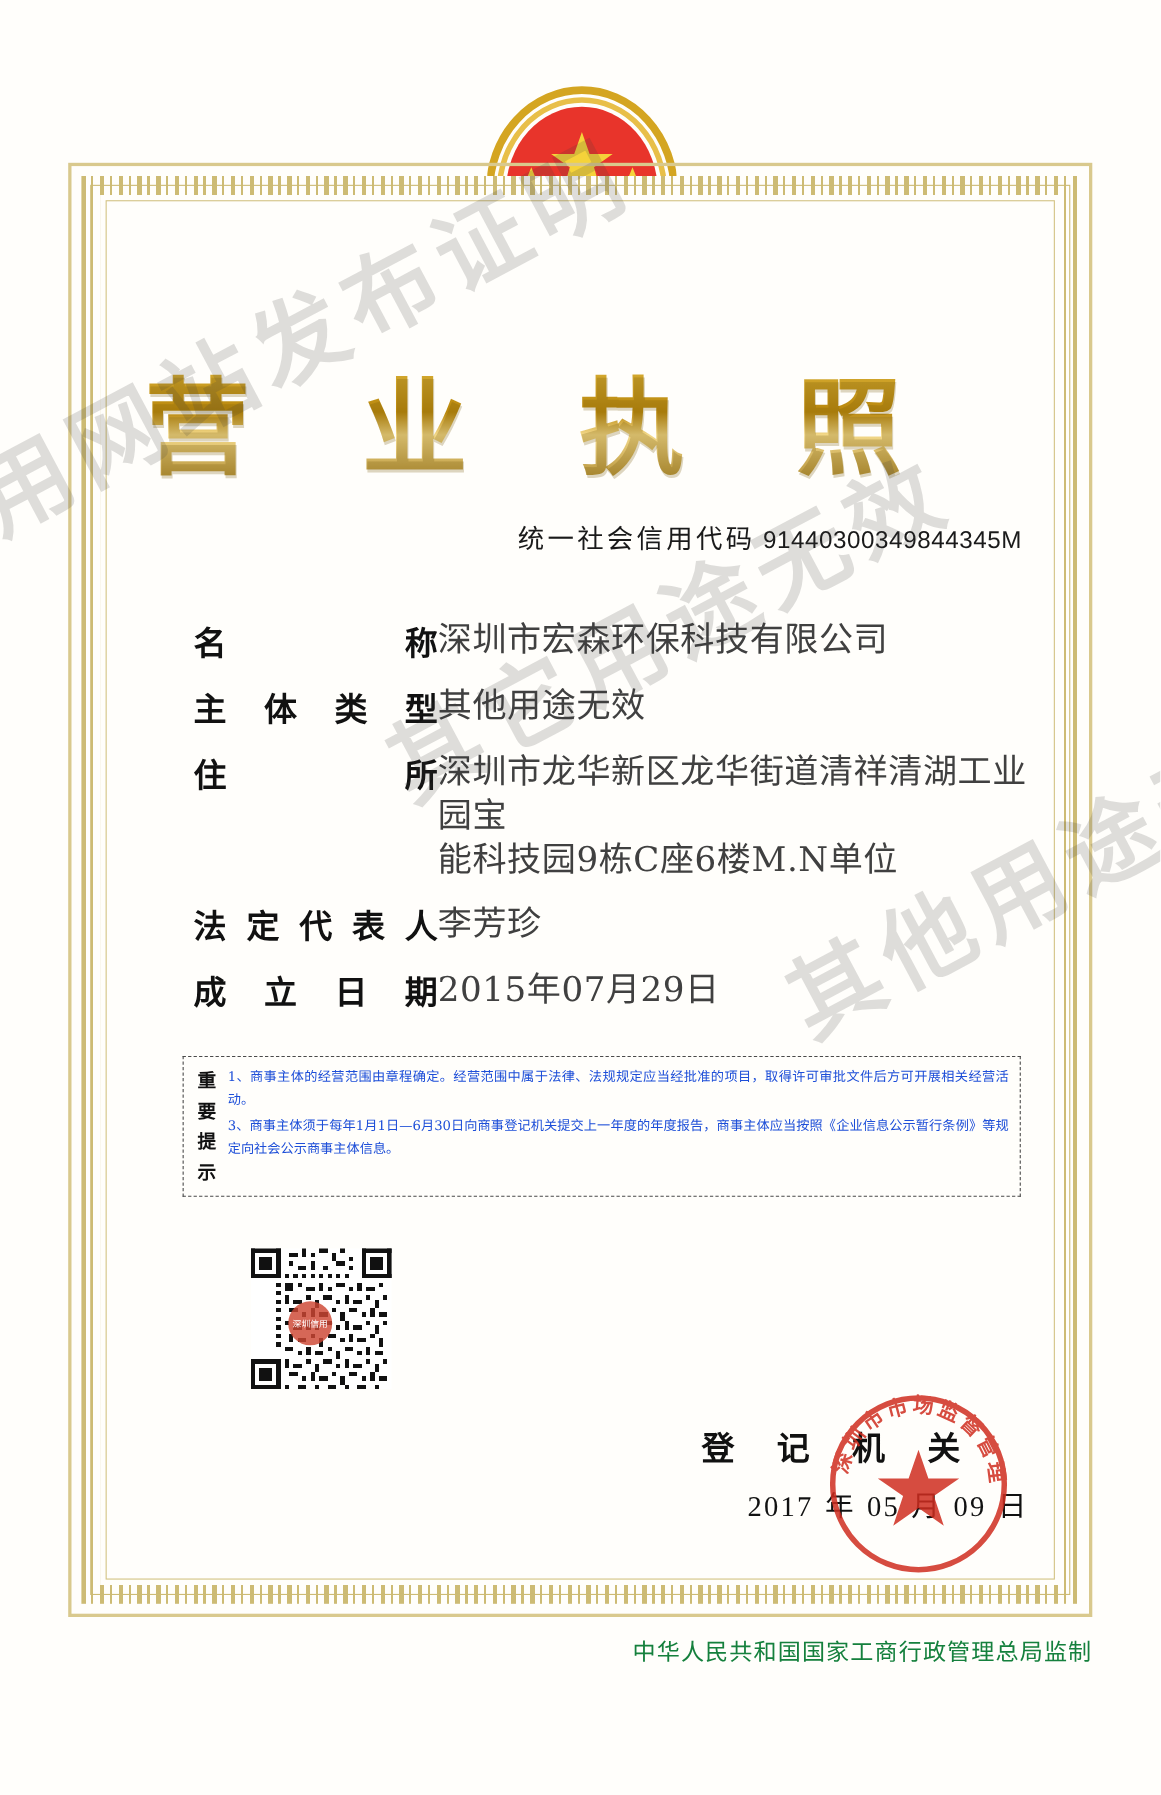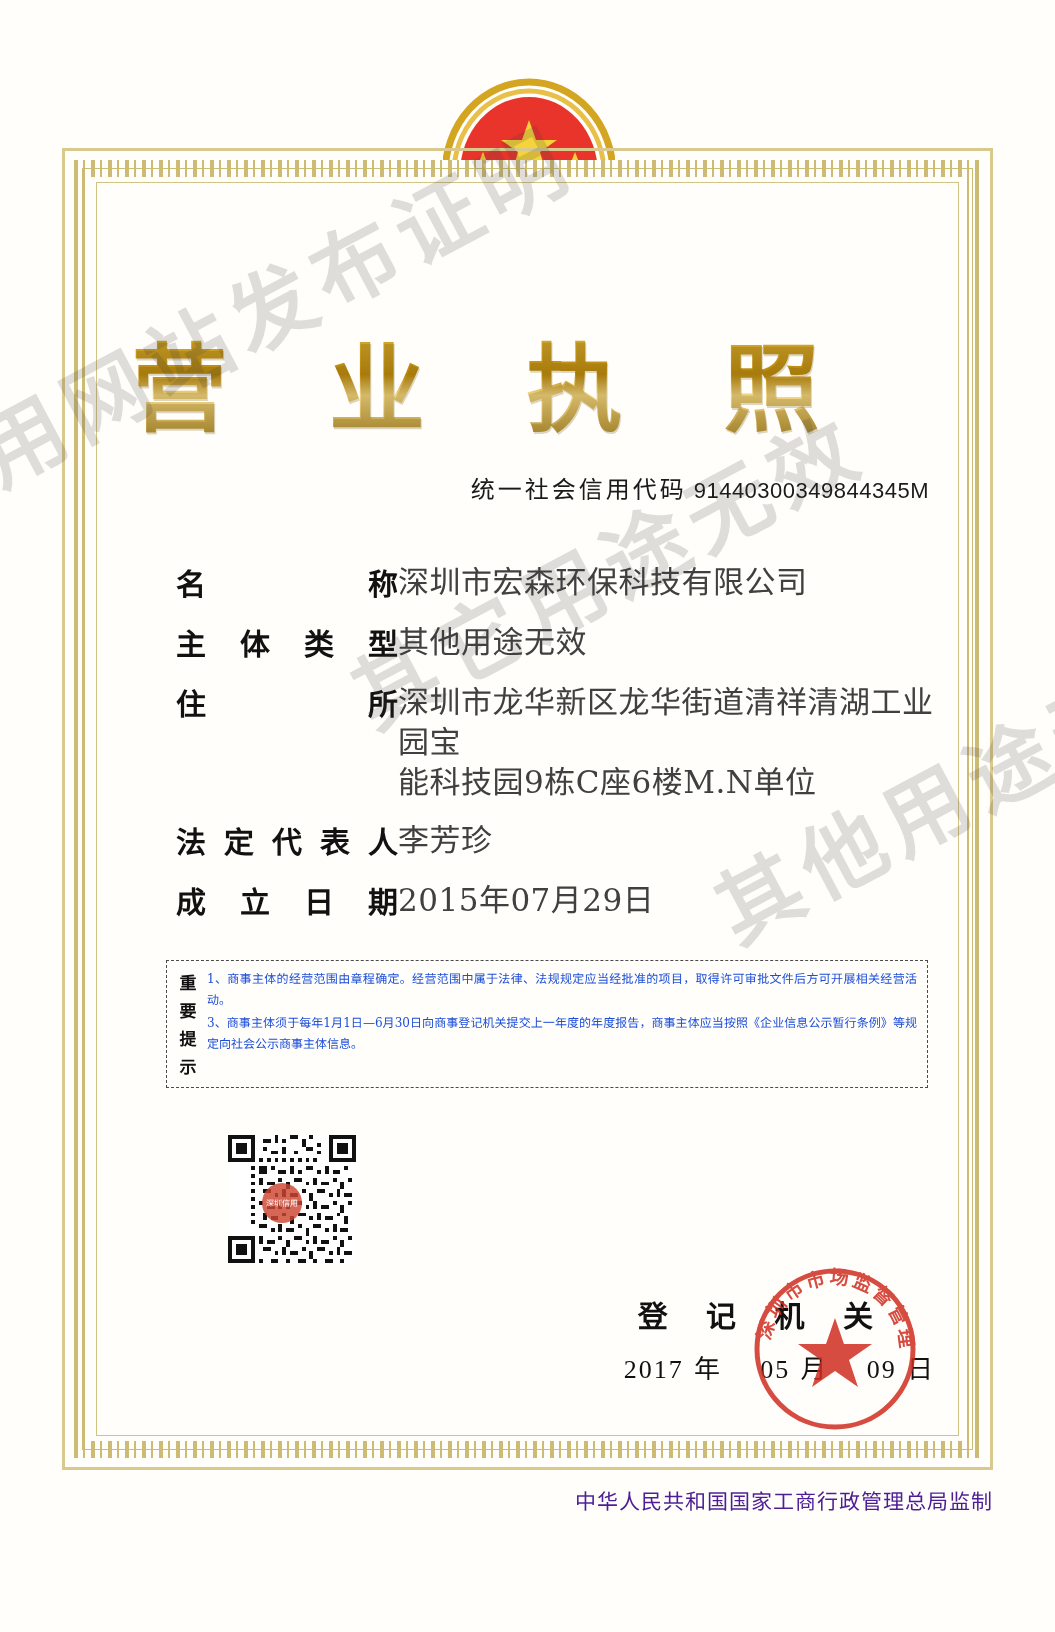--- a/index.html
+++ b/index.html
@@ -217,40 +217,40 @@
   }
   .issue-date {
     position: absolute;
     right: 120px;
     top: 1348px;
     font-family: "DejaVu Serif", "Liberation Serif", serif;
     font-size: 26px;
     color: #111;
     letter-spacing: 2px;
   }
-  .issue-date .num { font-family: "Liberation Serif", serif; margin-left: 28px; }
+  .issue-date .num { font-family: "Liberation Serif", serif; }
 
   
   .seal {
     position: absolute;
     left: 752px;
     top: 1266px;
     width: 166px;
     height: 166px;
     opacity: 0.85;
   }
 
   
   .footer {
     position: absolute;
     right: 62px;
     top: 1485px;
     font-family: "DejaVu Serif", "Liberation Serif", serif;
     font-size: 21px;
-    color: #4c1d95;
+    color: #15803d;
     letter-spacing: 1px;
   }
 
   
   .watermark {
     position: absolute;
     left: 120px;
     top: 120px;
     width: 860px;
     height: 1330px;

